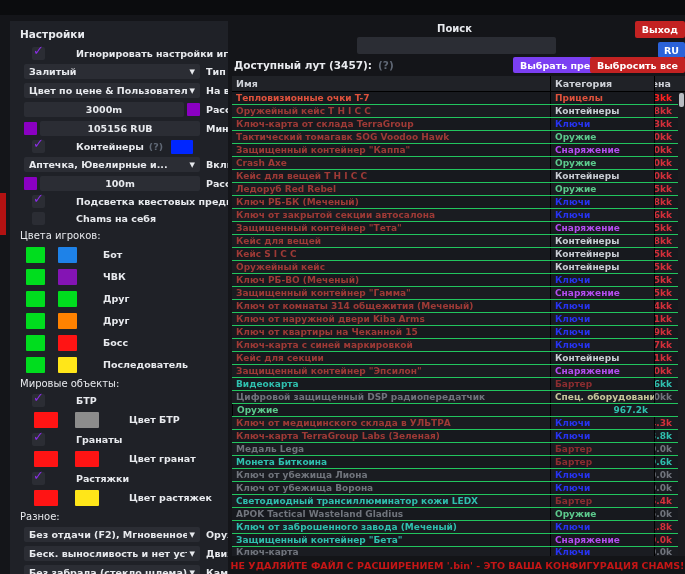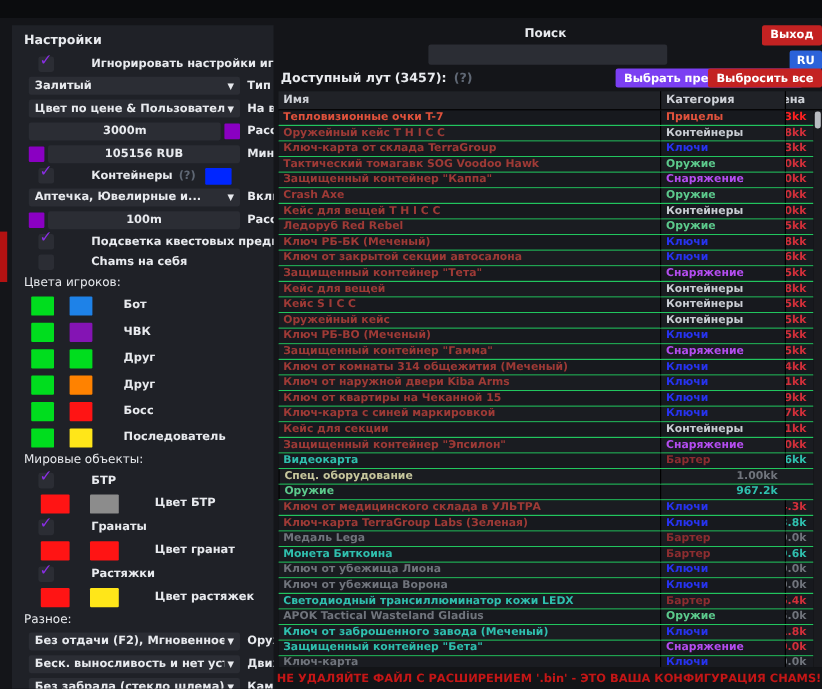--- a/index.html
+++ b/index.html
@@ -389,20 +389,21 @@
         <span class="tname" style="color: rgb(158, 58, 54);">Защищенный контейнер "Эпсилон"</span>
         <span class="tcat" style="color: rgb(180, 77, 240);">Снаряжение</span>
         <span class="tprice" style="color: rgb(210, 47, 58);">1.10kk</span>
       </div>
       <div class="trow">
         <span class="tname" style="color: rgb(47, 191, 174);">Видеокарта</span>
         <span class="tcat" style="color: rgb(140, 45, 48);">Бартер</span>
         <span class="tprice" style="color: rgb(47, 191, 174);">1.06kk</span>
       </div>
       <div class="trow">
+        <span class="tname" style="color: rgb(112, 116, 124);">Цифровой защищенный DSP радиопередатчик</span>
         <span class="tcat" style="color: rgb(198, 198, 156);">Спец. оборудование</span>
         <span class="tprice" style="color: rgb(112, 116, 124);">1.00kk</span>
       </div>
       <div class="trow">
         <span class="tcat" style="color: rgb(92, 201, 140);">Оружие</span>
         <span class="tprice" style="color: rgb(47, 191, 174);">967.2k</span>
       </div>
       <div class="trow">
         <span class="tname" style="color: rgb(158, 58, 54);">Ключ от медицинского склада в УЛЬТРА</span>
         <span class="tcat" style="color: rgb(39, 51, 240);">Ключи</span>

